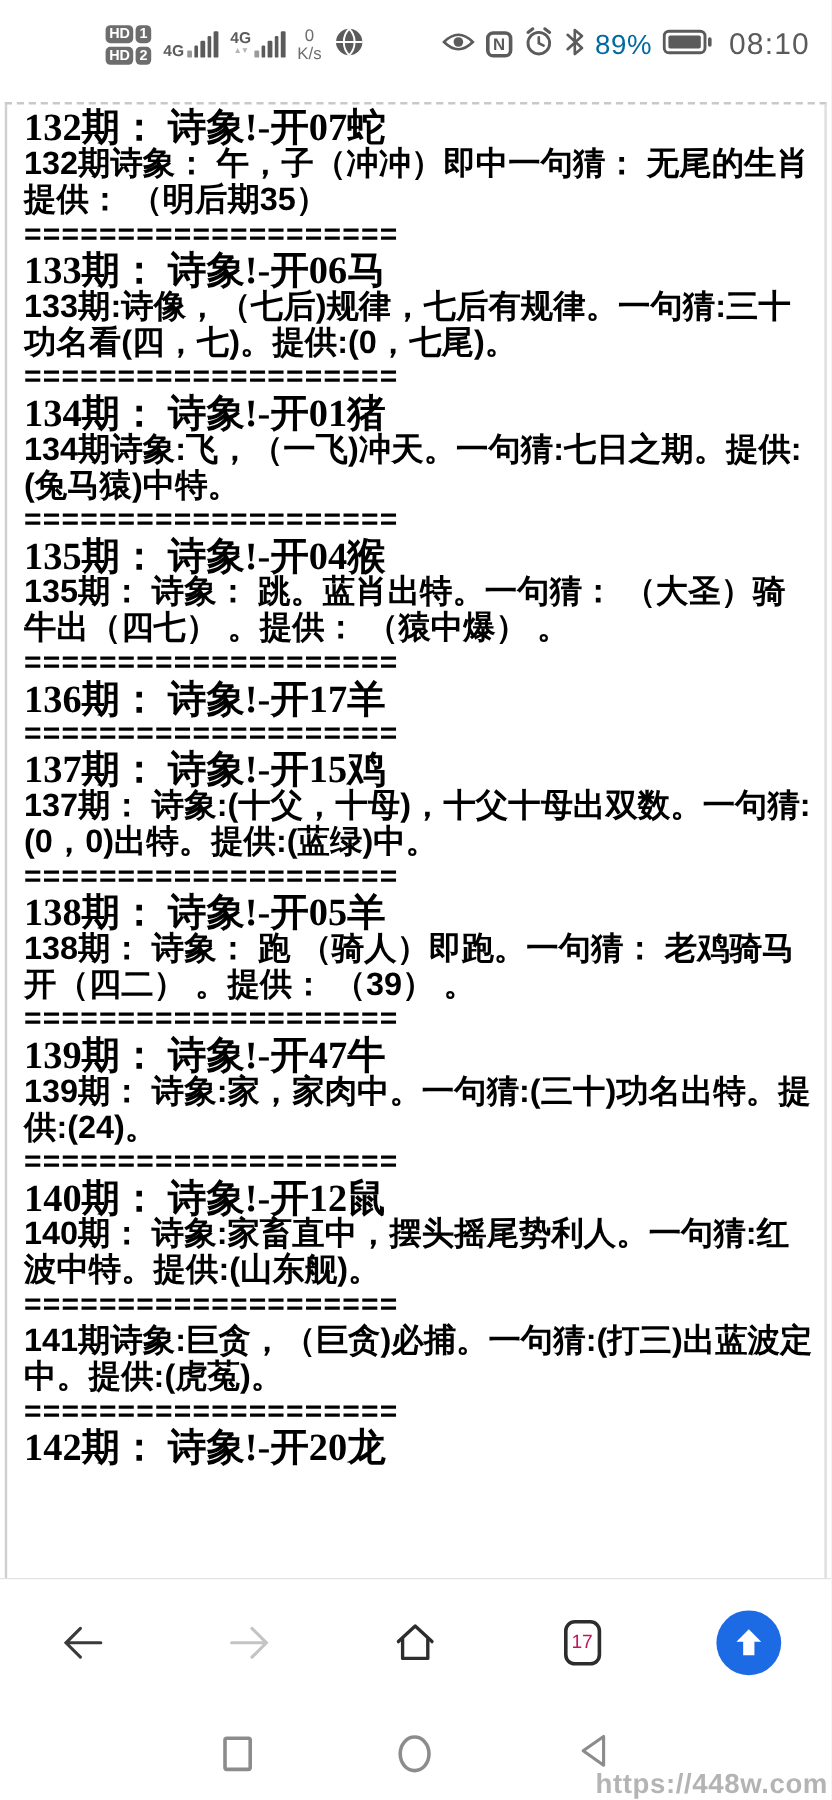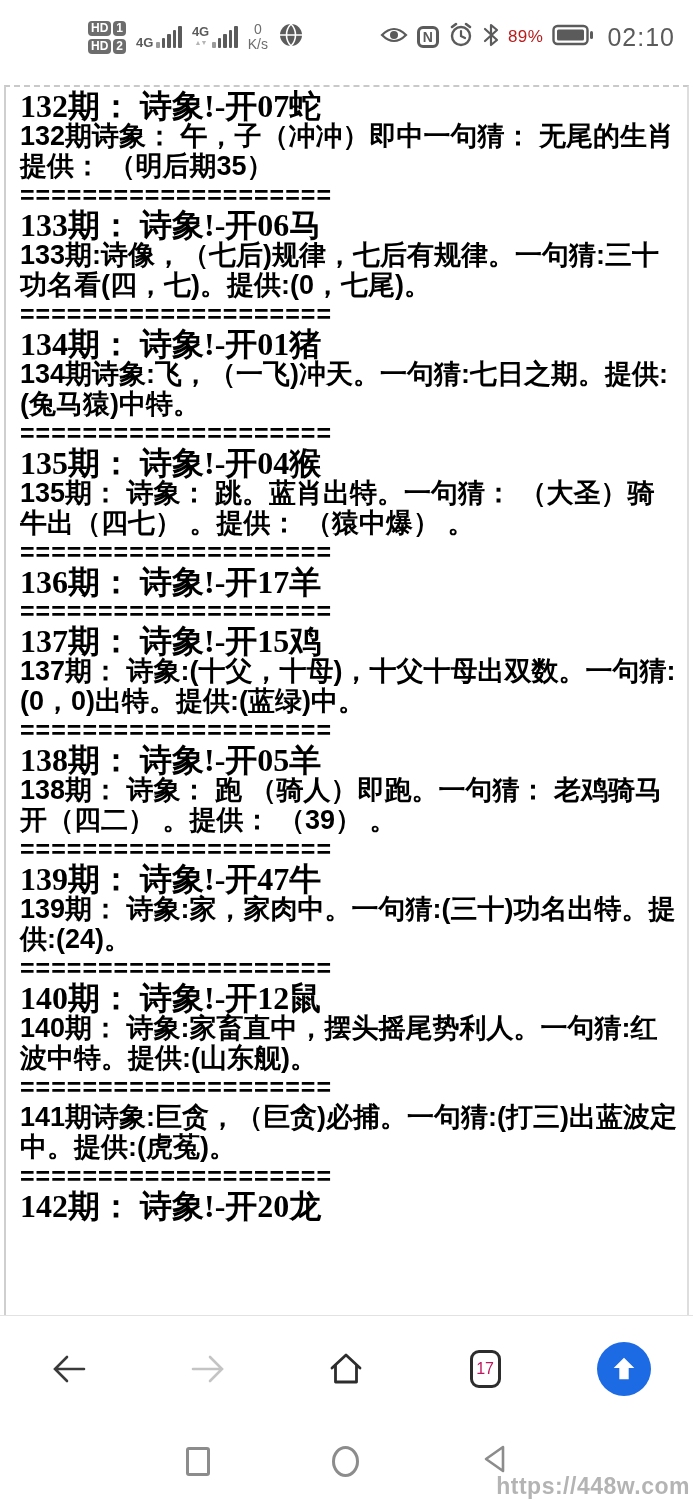--- a/index.html
+++ b/index.html
@@ -33,21 +33,21 @@
   .bars i:nth-child(2){height:10px;}
   .bars i:nth-child(3){height:14px;}
   .bars i:nth-child(4){height:18px;}
   .bars i:nth-child(5){height:22px;}
   .speed { display:flex; flex-direction:column; align-items:center; font-size:14px; line-height:15px; color:#6d6d6d; }
   .nfc-box {
     width:22px; height:22px; border:3px solid #5b5b5b; border-radius:6px;
     display:flex; align-items:center; justify-content:center;
     font-size:14px; font-weight:700; color:#5b5b5b;
   }
-  .pct { font-size:17px; color:#b91c1c; letter-spacing:0.5px; }
+  .pct { font-size:23px; color:#0369a1; letter-spacing:0.5px; }
   .clock-txt { font-size:25px; color:#5b5b5b; margin-left:4px; letter-spacing:1px; }
 
   
   .header-clip { height:21px; overflow:hidden; position:relative; }
   .header-clip .inner {
     position:absolute; left:0; right:0; top:-14px; text-align:center;
     font-size:25px; font-weight:400; color:#1d1d1d; white-space:pre;margin-top:48px;
   }
 
   
@@ -172,21 +172,21 @@
         </svg>
       </span>
       <span class="pct">89%</span>
       <span>
         <svg width="42" height="24" viewBox="0 0 42 24">
           <rect x="1.5" y="3" width="34" height="18" rx="4" fill="none" stroke="#5b5b5b" stroke-width="2.4"></rect>
           <rect x="5" y="6.5" width="27" height="11" rx="1.5" fill="#5b5b5b"></rect>
           <rect x="38" y="8" width="3" height="8" rx="1.5" fill="#5b5b5b"></rect>
         </svg>
       </span>
-      <span class="clock-txt">02:10</span>
+      <span class="clock-txt">08:10</span>
     </div>
   </div>
 
   <div class="header-clip">
     <div class="inner">网络转载  评论：0</div>
   </div>
 
   <div class="content-box" id="post-list">
     <div class="post">
       <div class="post-title">132期： 诗象!-开07蛇</div>

